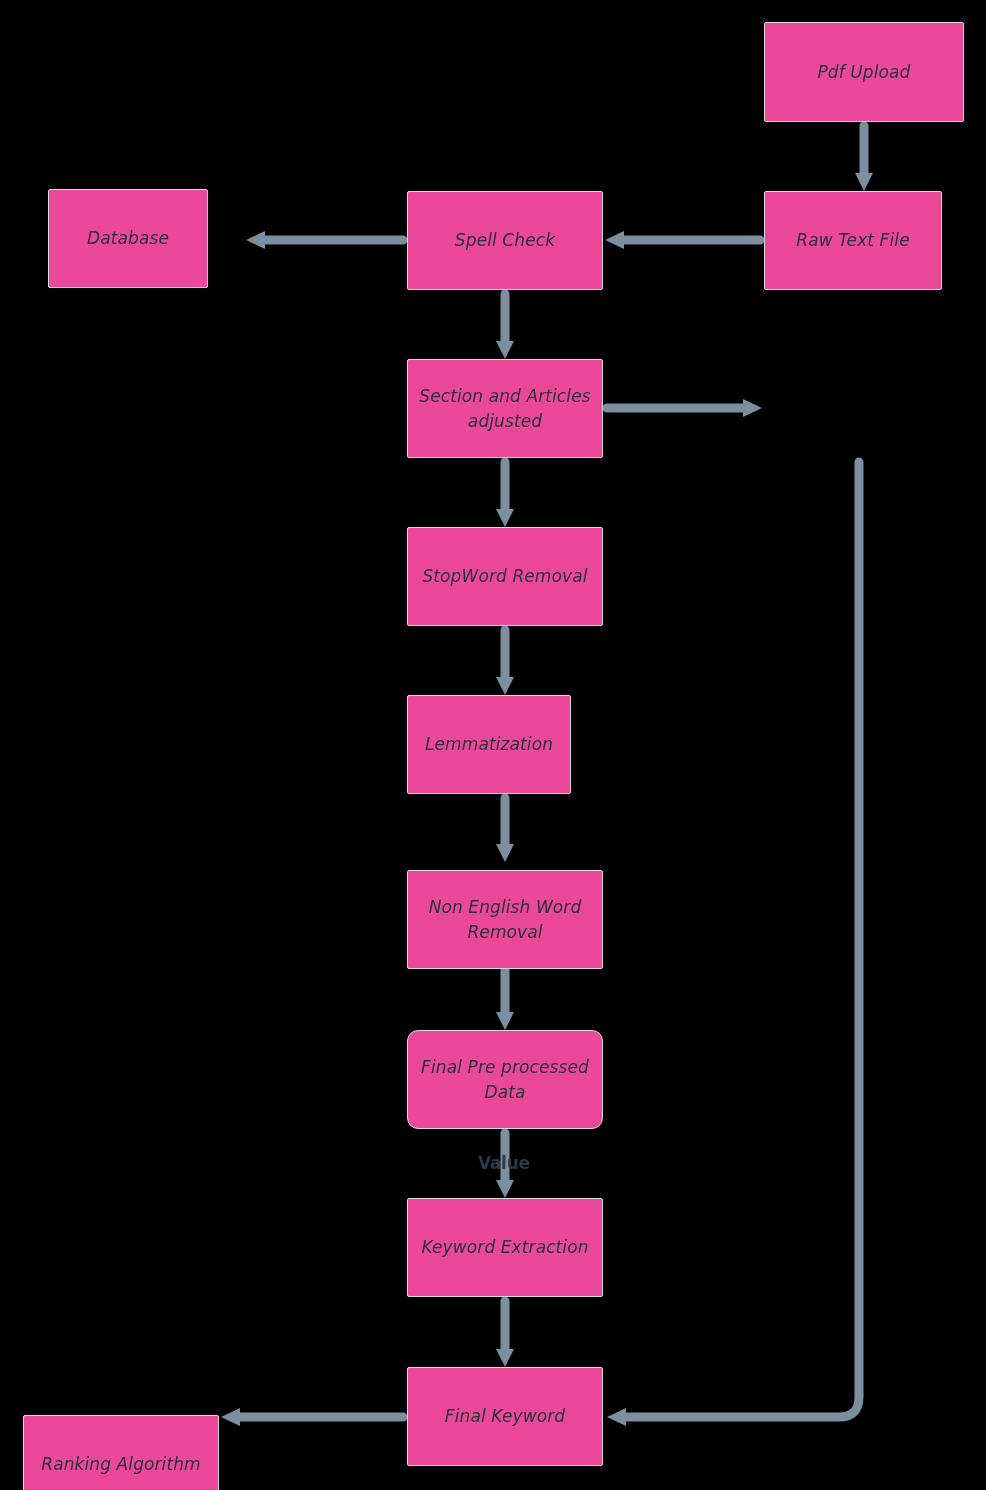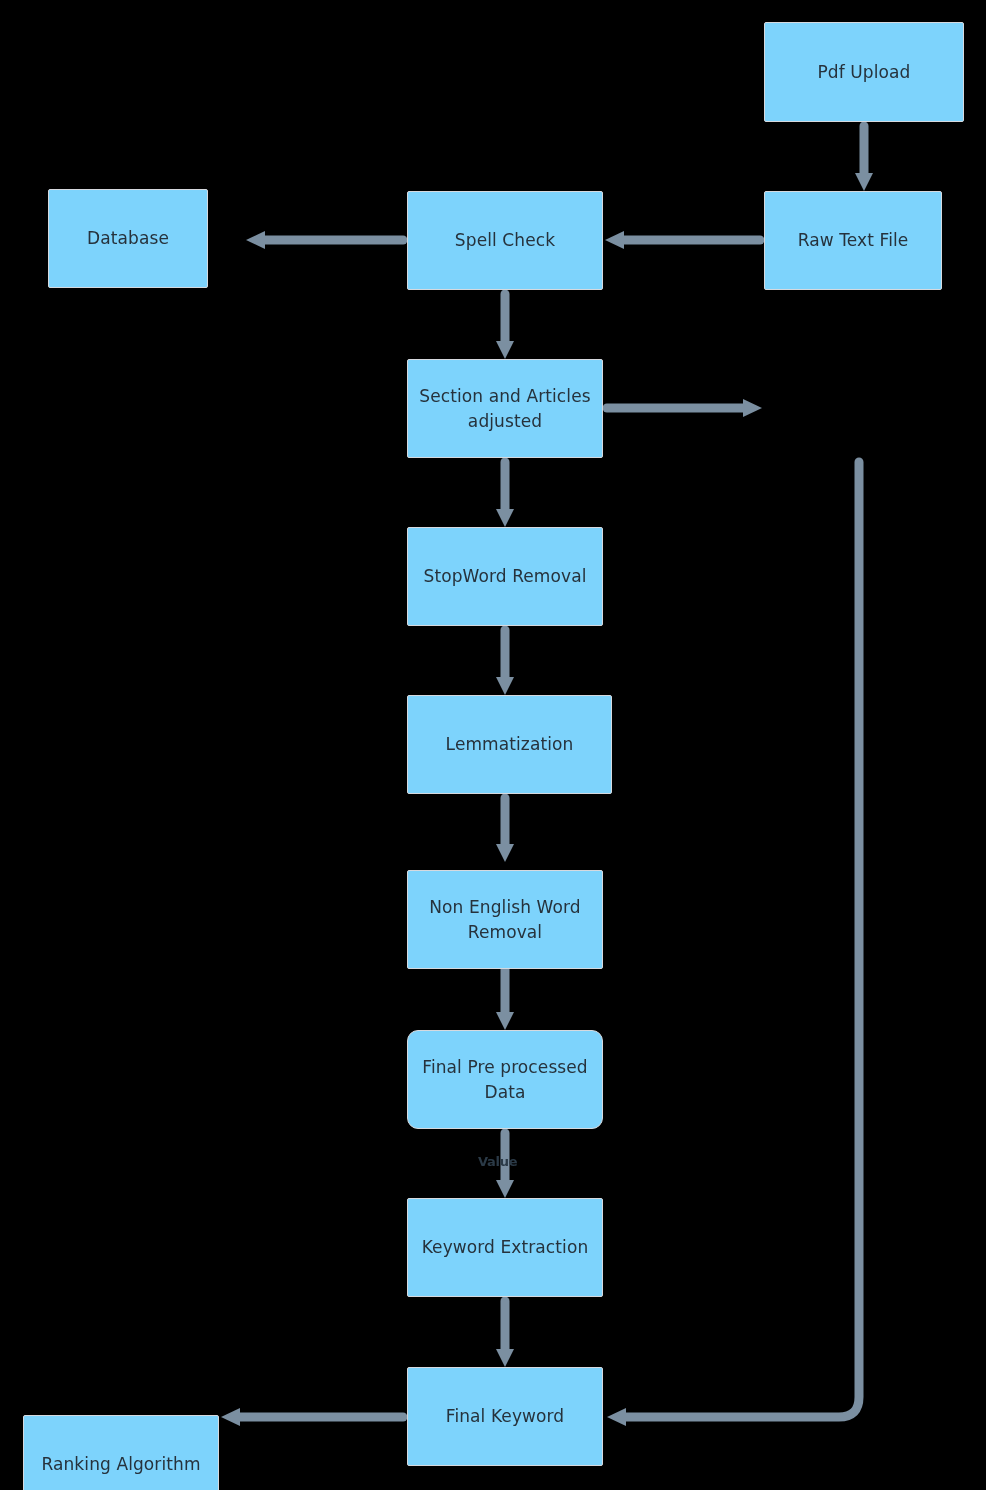--- a/index.html
+++ b/index.html
@@ -13,32 +13,33 @@
   #canvas {
     position: relative;
     width: 986px;
     height: 1490px;
     background: #000000;
     overflow: hidden;
   }
   .node {
     position: absolute;
     box-sizing: border-box;
-    background: #7dd3fc;
+    background: #ec4899;
     border: 1px solid #d6d9de;
     border-radius: 2px;
     display: flex;
     align-items: center;
     justify-content: center;
     text-align: center;
     color: #26323c;
     font-size: 17px;
     line-height: 1.45;
     letter-spacing: 0.1px;
     padding: 21px 10px;
+    font-style: italic;
   }
   .node span { display: block; }
   .edge-svg {
     position: absolute;
     left: 0;
     top: 0;
     width: 986px;
     height: 1490px;
     overflow: visible;
     pointer-events: none;
@@ -48,21 +49,21 @@
     stroke: #7b8fa1;
     stroke-width: 9;
     stroke-linecap: round;
   }
   .edge-head {
     fill: #7b8fa1;
   }
   .edge-label {
     position: absolute;
     color: #2b3a47;
-    font-size: 13px;
+    font-size: 17px;
     line-height: 1;
     white-space: nowrap;
     letter-spacing: -0.3px;
     font-weight: 700;
   }
 </style>
 </head>
 <body>
 
 <div id="canvas">
@@ -154,21 +155,21 @@
 
   <div class="node" style="left:407px; top:359px; width:196px; height:99px;">
     <span>Section and Articles adjusted</span>
   </div>
 
 
   <div class="node" style="left:407px; top:527px; width:196px; height:99px;">
     <span>StopWord Removal</span>
   </div>
 
-  <div class="node" style="left:407px; top:695px; width:205px; height:99px;">
+  <div class="node" style="left:407px; top:695px; width:164px; height:99px;">
     <span>Lemmatization</span>
   </div>
 
   <div class="node" style="left:407px; top:870px; width:196px; height:99px;">
     <span>Non English Word Removal</span>
   </div>
 
   <div class="node" style="left:407px; top:1030px; width:196px; height:99px;border-radius:11px;">
     <span>Final Pre processed Data</span>
   </div>

